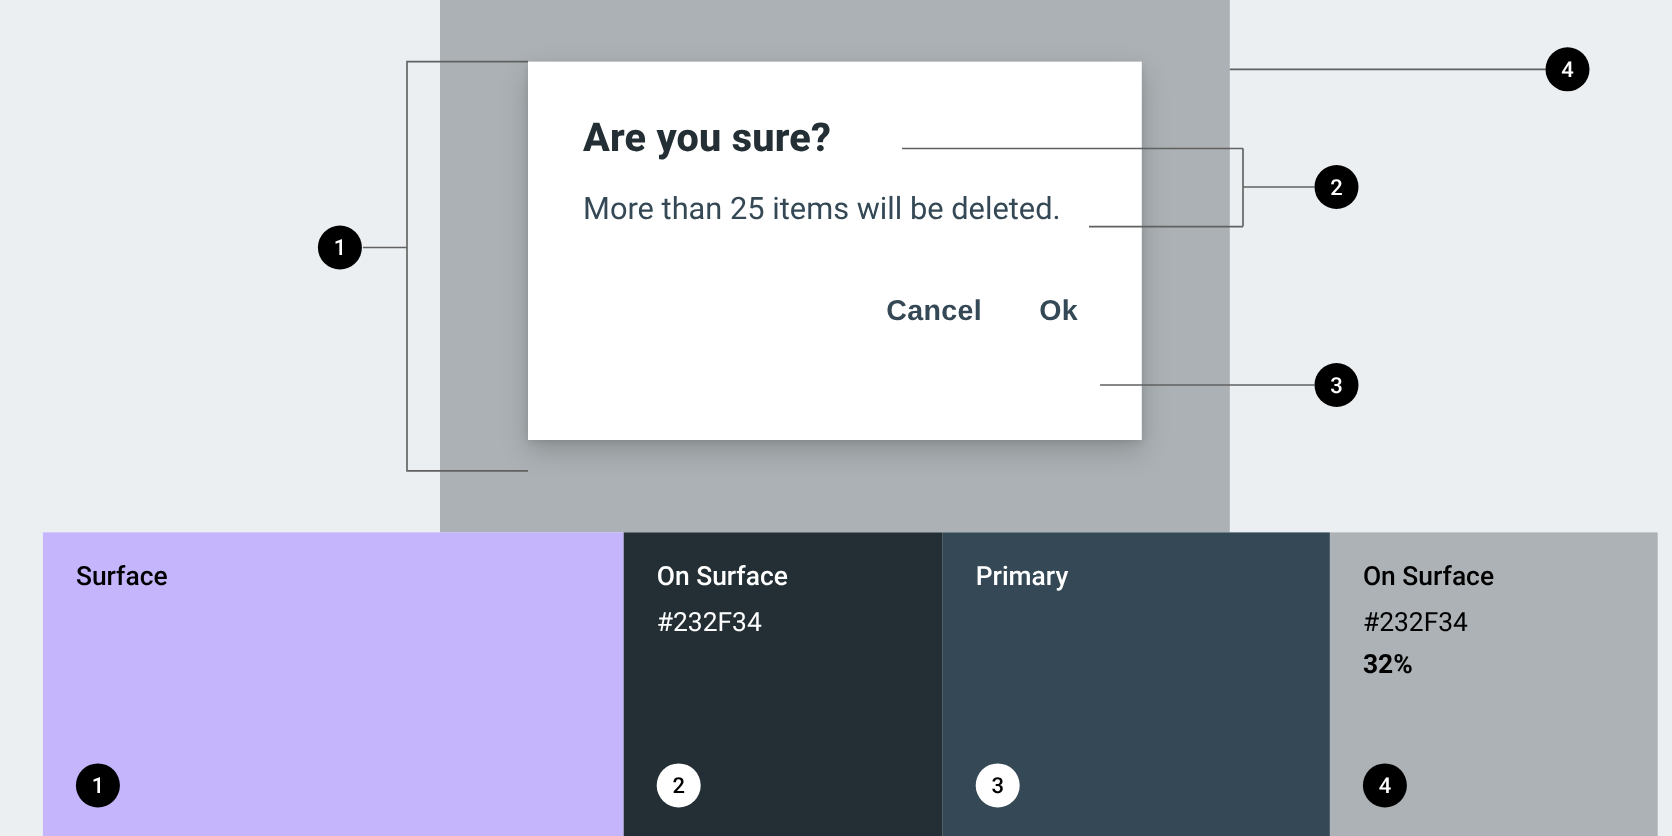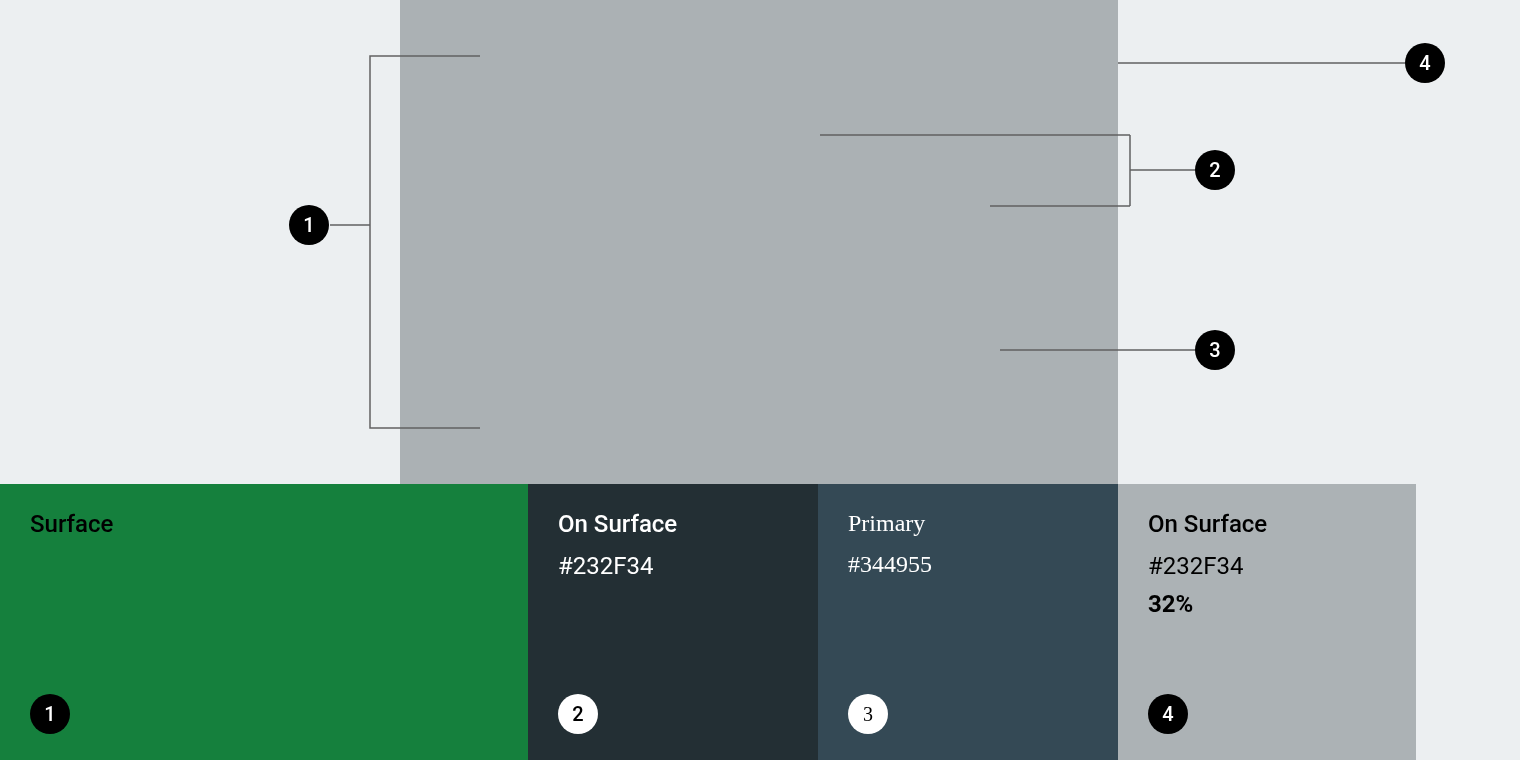--- a/index.html
+++ b/index.html
@@ -126,31 +126,39 @@
     .swatch .opacity {
       font-size: 24px;
       font-weight: 700;
     }
     .swatch .badge {
       position: absolute;
       left: 30px;
       bottom: 26px;
     }
 
-    .sw1 { width: 528px; background: #15803d; color: #000; }
+    .sw1 { width: 528px; background: #c4b5fd; color: #000; margin-left: 39px; }
     .sw2 { width: 290px; background: #232F34; color: #fff; }
-    .sw3 { width: 300px; background: #344955; color: #fff; font-family: Liberation Serif, serif; }
+    .sw3 { width: 352px; background: #344955; color: #fff; }
     .sw4 { width: 298px; background: #acb2b5; color: #000; }
   </style>
 </head>
 <body>
 
 <div class="top-zone">
   <div class="scrim"></div>
 
+  <div class="dialog">
+    <div class="dialog-title">Are you sure?</div>
+    <div class="dialog-body">More than 25 items will be deleted.</div>
+    <div class="dialog-actions">
+      <button class="dialog-btn">Cancel</button>
+      <button class="dialog-btn">Ok</button>
+    </div>
+  </div>
 
   <svg class="connectors">
 
     <path d="M 480 56 L 370 56 L 370 428 L 480 428"></path>
     <line x1="370" y1="225" x2="330" y2="225"></line>
 
     <line x1="820" y1="135" x2="1130" y2="135"></line>
     <line x1="990" y1="206" x2="1130" y2="206"></line>
     <path d="M 1130 135 L 1130 206"></path>
     <line x1="1130" y1="170" x2="1195" y2="170"></line>
@@ -185,21 +193,20 @@
   <div class="swatch sw2">
     <div class="label">On Surface</div>
     <div class="hex">#232F34</div>
     <div class="opacity"></div>
     <div class="circle white badge">
       <span>2</span>
     </div>
   </div>
   <div class="swatch sw3">
     <div class="label">Primary</div>
-    <div class="hex">#344955</div>
     <div class="opacity"></div>
     <div class="circle white badge">
       <span>3</span>
     </div>
   </div>
   <div class="swatch sw4">
     <div class="label">On Surface</div>
     <div class="hex">#232F34</div>
     <div class="opacity">32%</div>
     <div class="circle black badge">

